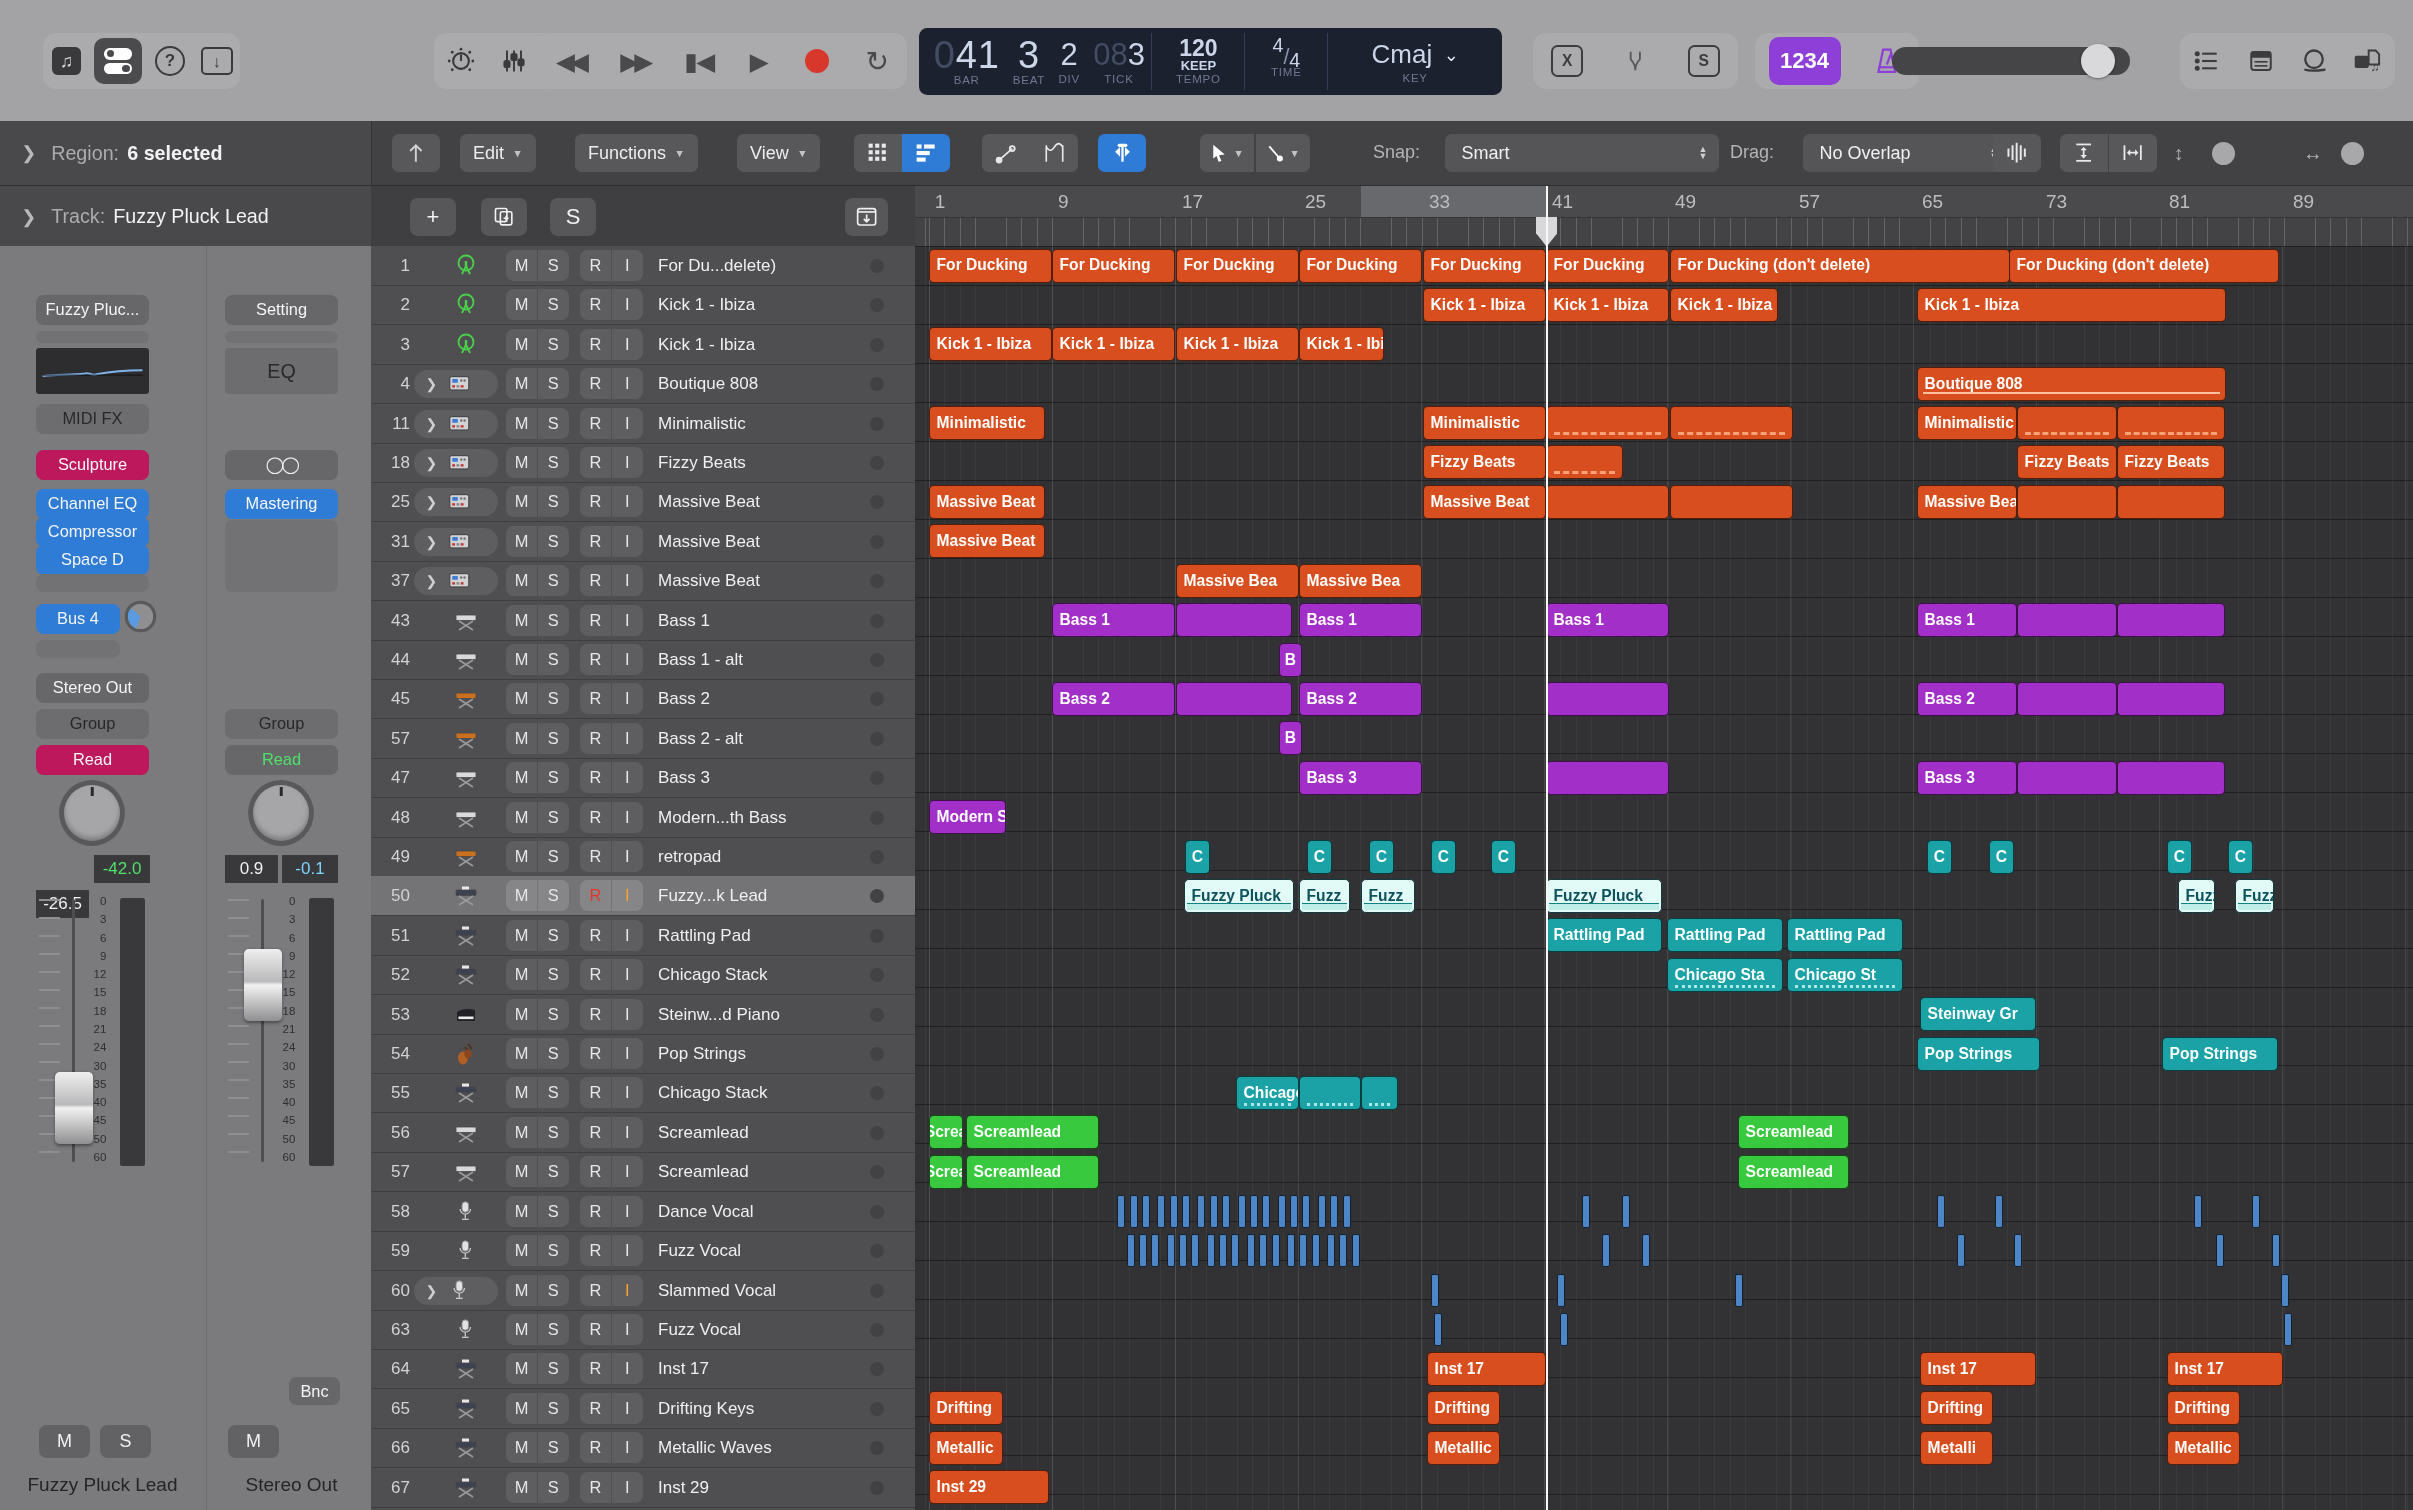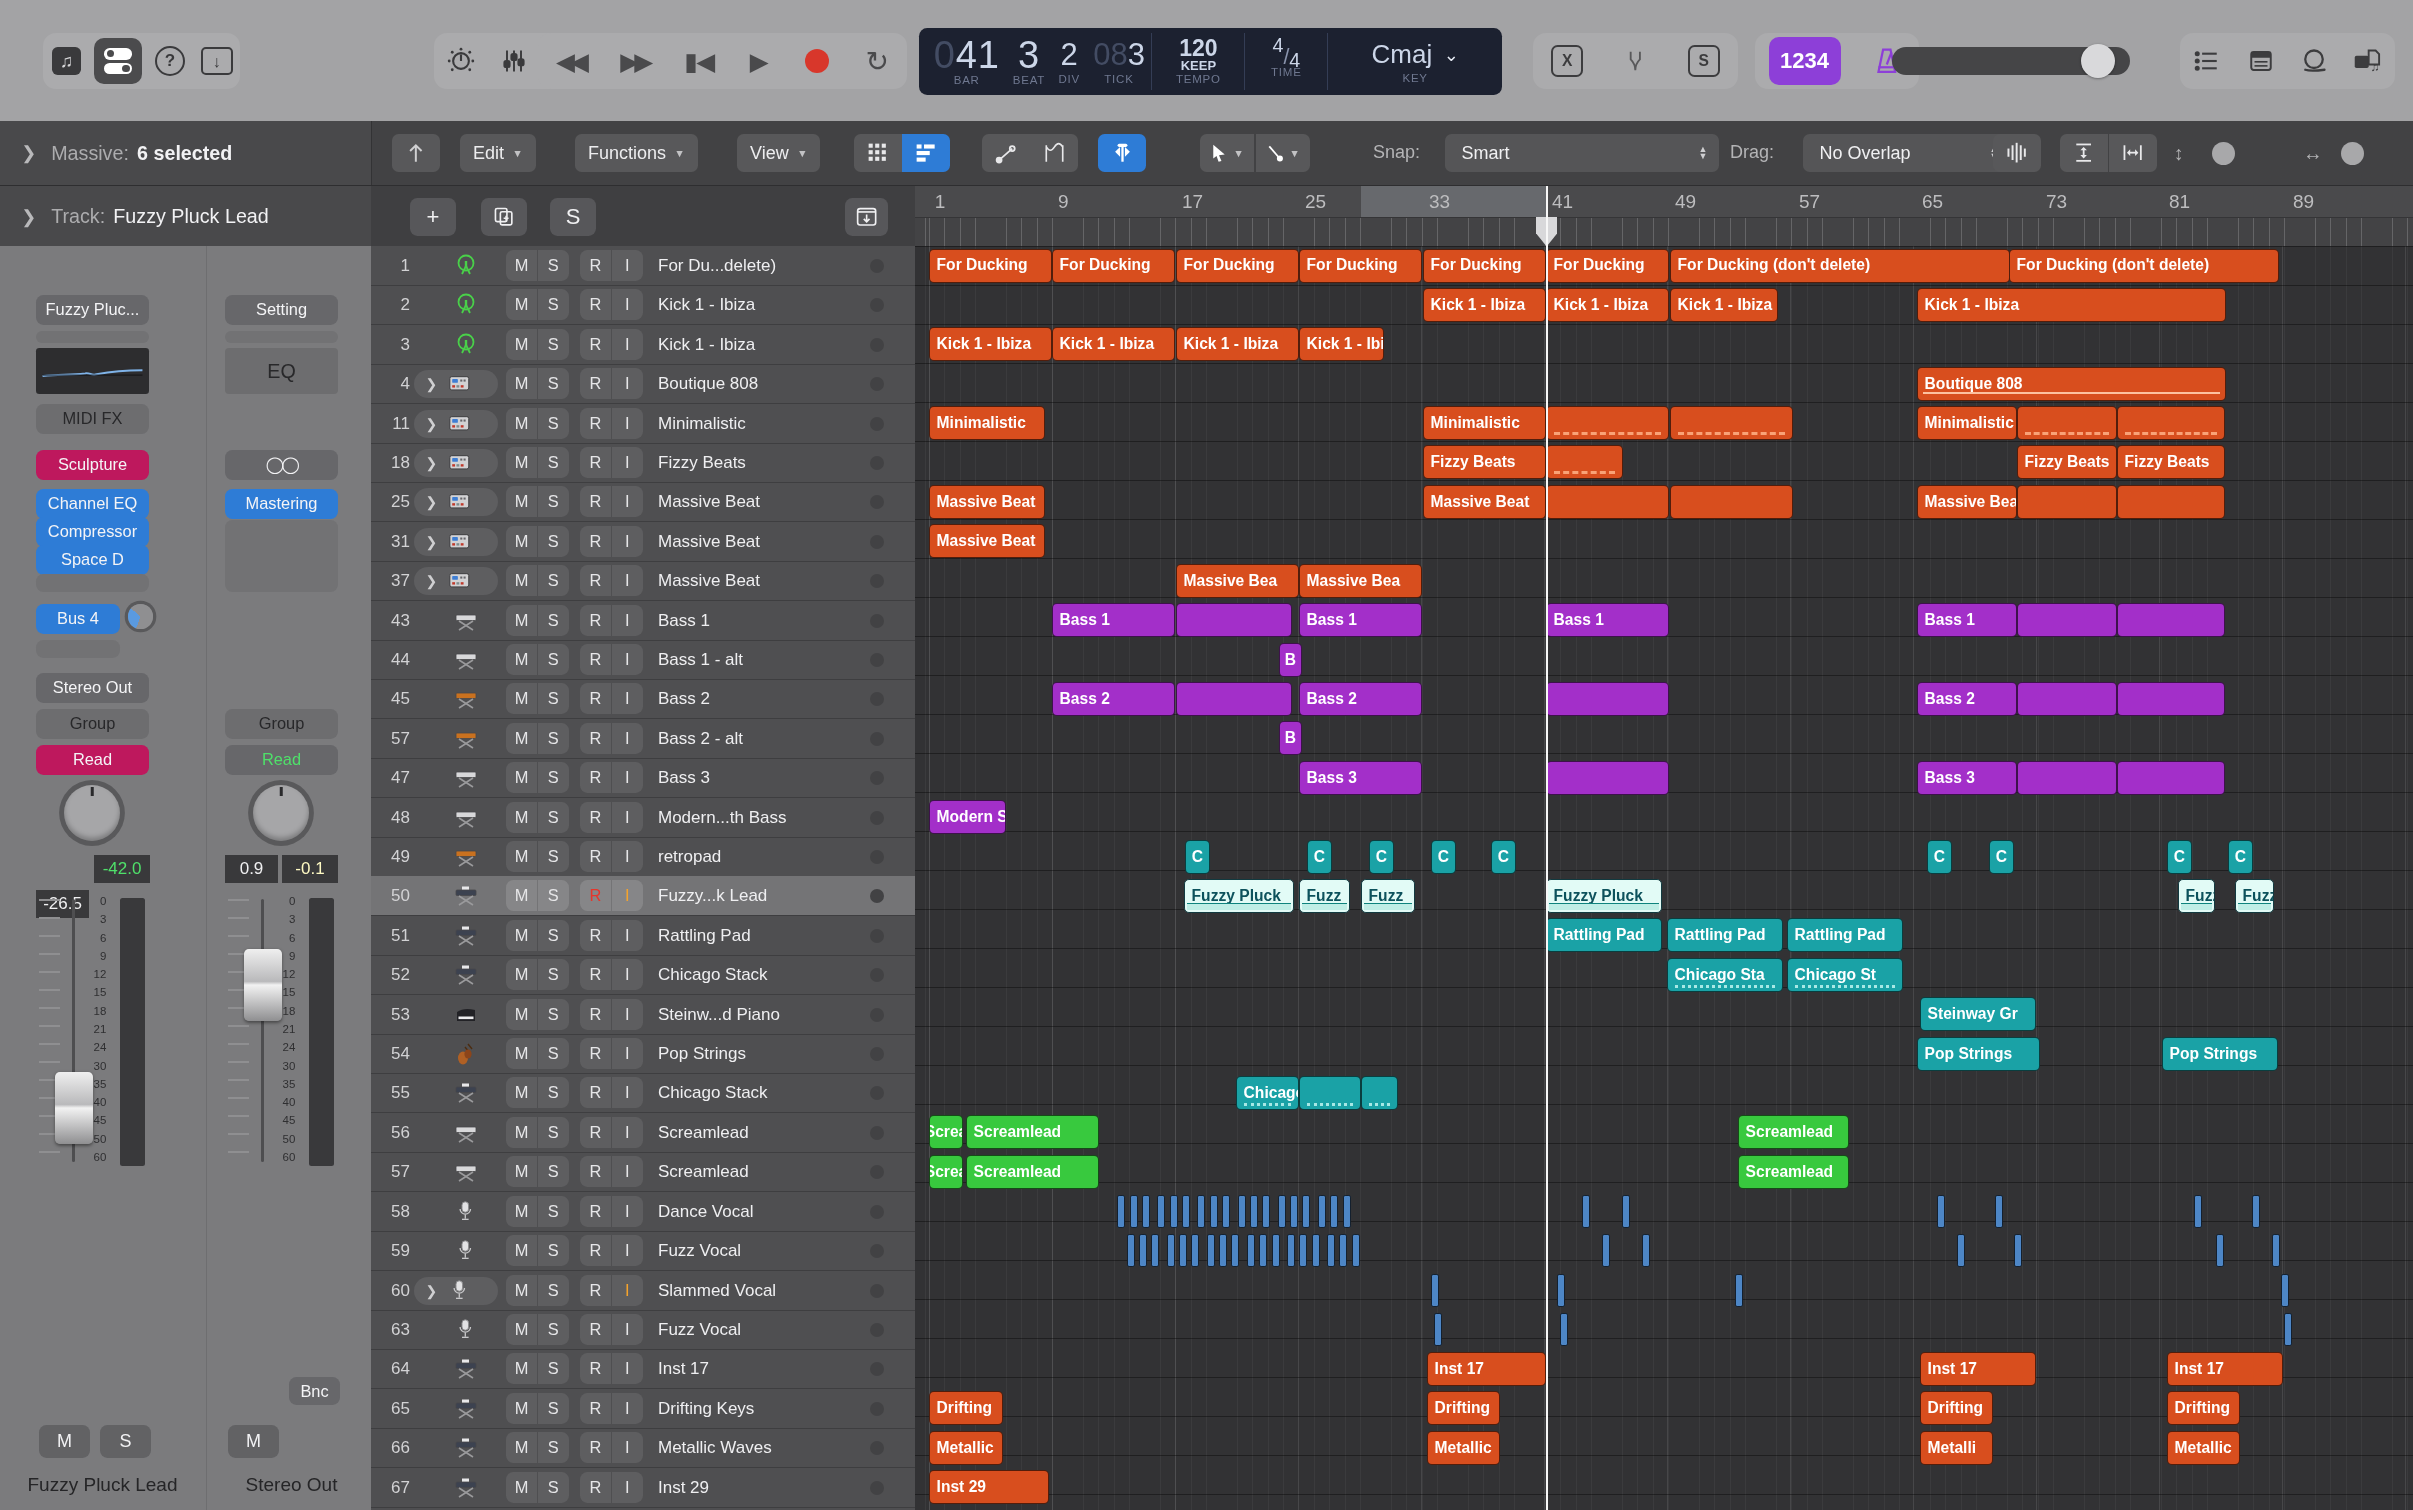--- a/index.html
+++ b/index.html
@@ -88,21 +88,21 @@
   .ins-pill{position:absolute;height:29.6px;border-radius:7.4px;display:flex;align-items:center;justify-content:center;font-size:16.4px;color:#f4f4f6;background:#67676a;}
   .ins-pill.darktext{color:#28282a;background:#6d6d6f;}
   .ins-pill.green{background:#be185d;}
   .ins-pill.blue{background:#2e7cd6;}
   .ins-pill.readgreen{color:#4fe06a;background:#67676a;}
   .ins-slot{position:absolute;background:#727274;border-radius:7.4px;}
   .eq-thumb{position:absolute;background:#2d2d2f;border-radius:3.3px;}
   .knob{position:absolute;border-radius:50%;background:#a6a6a8;box-shadow:inset 0 -3.3px 4.9px rgba(0,0,0,.25),0 0 0 4.9px #59595b;}
   .knob i{position:absolute;left:50%;top:1.6px;width:2.5px;height:9.9px;background:#2a2a2c;transform:translateX(-50%);}
   .valbox{position:absolute;height:28px;background:#39393b;display:flex;align-items:center;justify-content:center;font-size:17px;color:#f0f0f2;}
-  .valbox.greenv{color:#4fe06a;} .valbox.amberv{color:#fef9c3;}
+  .valbox.greenv{color:#4fe06a;} .valbox.amberv{color:#7dd3fc;}
   .fader-scale{position:absolute;display:flex;flex-direction:column;justify-content:space-between;font-size:11.5px;color:#2f2f31;text-align:right;}
   .fader-rail{position:absolute;width:3.3px;background:#4e4e50;border-radius:1.6px;}
   .fader-ticks{position:absolute;width:21.3px;background-image:repeating-linear-gradient(180deg,#8f8f91 0 1.6px,transparent 1.6px 18px);}
   .fader-cap{position:absolute;width:38px;height:72px;border-radius:4.9px;background:linear-gradient(180deg,#efefef 0%,#b9b9bb 45%,#f2f2f2 50%,#8f8f91 100%);box-shadow:0 1.6px 3.3px rgba(0,0,0,.4);}
   .meterbar{position:absolute;width:24.6px;background:#39393b;border-radius:2.5px;}
   .ms-btn{position:absolute;width:51px;height:33px;background:#626264;border-radius:7.4px;color:#f2f2f4;display:flex;align-items:center;justify-content:center;font-size:18px;}
   .ins-foot{position:absolute;font-size:19px;color:#252527;width:205px;text-align:center;}
 
   
   #tracklist{position:absolute;left:371px;top:0;width:544px;height:1264px;background:#4f4f51;border-right:0.8px solid #242426;}
@@ -310,21 +310,21 @@
             <path d="M18 4 h8 l4 4 v12 h-12 Z" fill="none" stroke="#3c3c3e" stroke-width="2.2"></path>
             <text x="20" y="28" font-size="14" fill="#3c3c3e">♫</text>
           </svg>
       </span>
     </div>
   </div>
 
   <div id="row2">
     <div id="region-hdr">
       <span class="hdr-chev">❯</span>
-      <span class="hdr-lab">Massive:</span>
+      <span class="hdr-lab">Region:</span>
       <span class="hdr-val">6 selected</span>
     </div>
     <span class="eb-ic abs" style="left:392px;top:13px;">
       <svg width="19.7" height="21.3" viewBox="0 0 24 26" stroke="#d0d0d2" stroke-width="2.4" fill="none">
           <path d="M12 24 V4 M5 11 L12 4 L19 11"></path>
         </svg>
     </span>
     <span class="eb-btn abs" style="left:460px;top:13px;">
         <span>Edit</span>
         <span class="eb-chev">▼</span>

